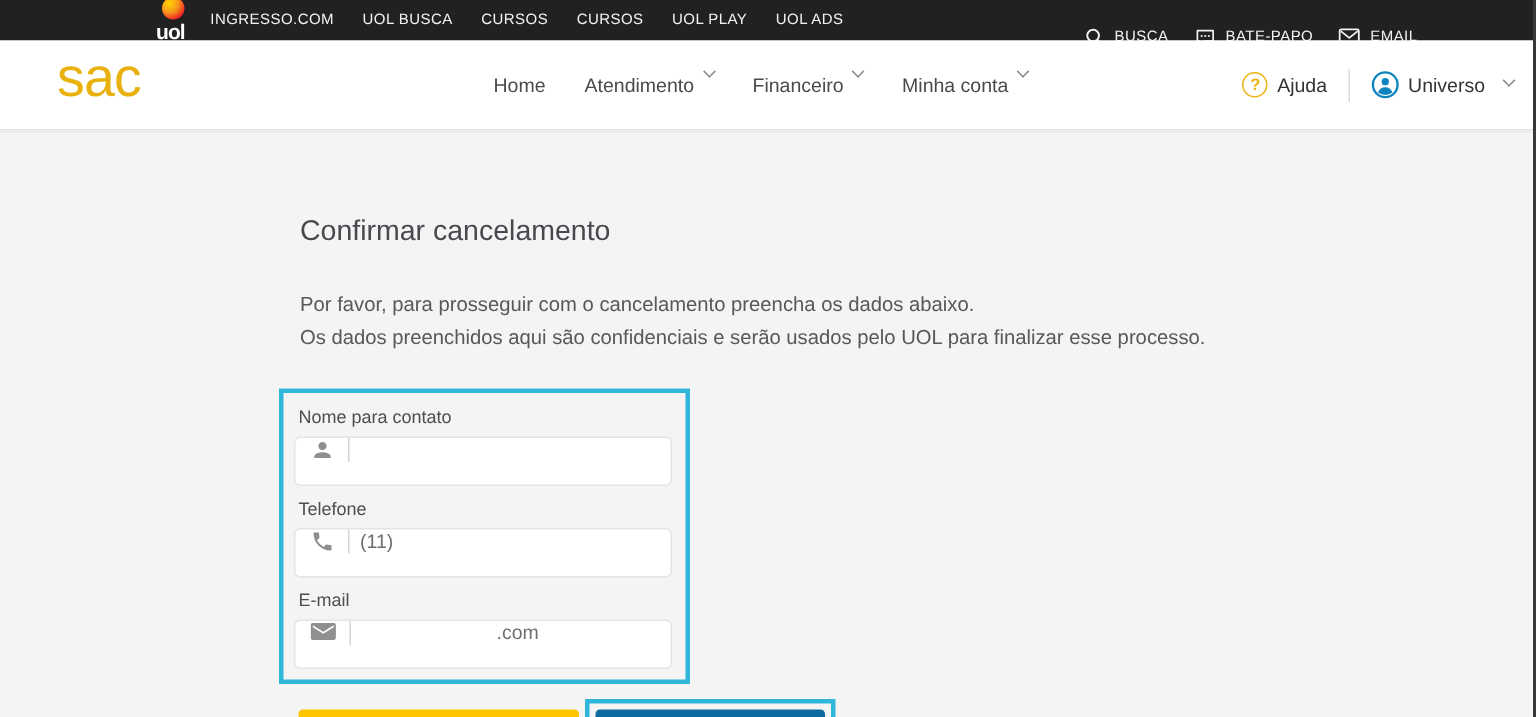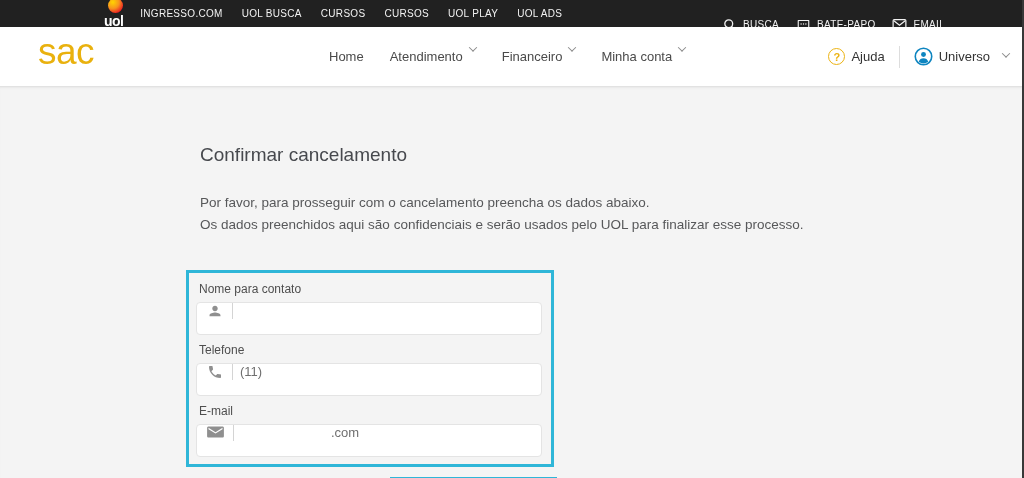--- a/index.html
+++ b/index.html
@@ -99,22 +99,22 @@
     font-size: 19px; font-weight: 400; color: #47494e;
   }
   .intro {
     margin-left: 14px;
     font-size: 13.5px; color: #57585a; line-height: 22px;
   }
   .intro.first { margin-top: 26px; }
 
   
   .form-highlight {
-    margin-top: 34px;
-    width: 368px;
+    margin-top: 23px;
+    width: 274px;
     border: 3px solid #2fb6d8;
     padding: 5px 9px 7px 7px;
   }
   .field label {
     display: block;
     margin: 4px 0 6px 3px;
     font-size: 12px; color: #4e4e4e;
   }
   .field + .field label { margin-top: 8px; }
   .input {

